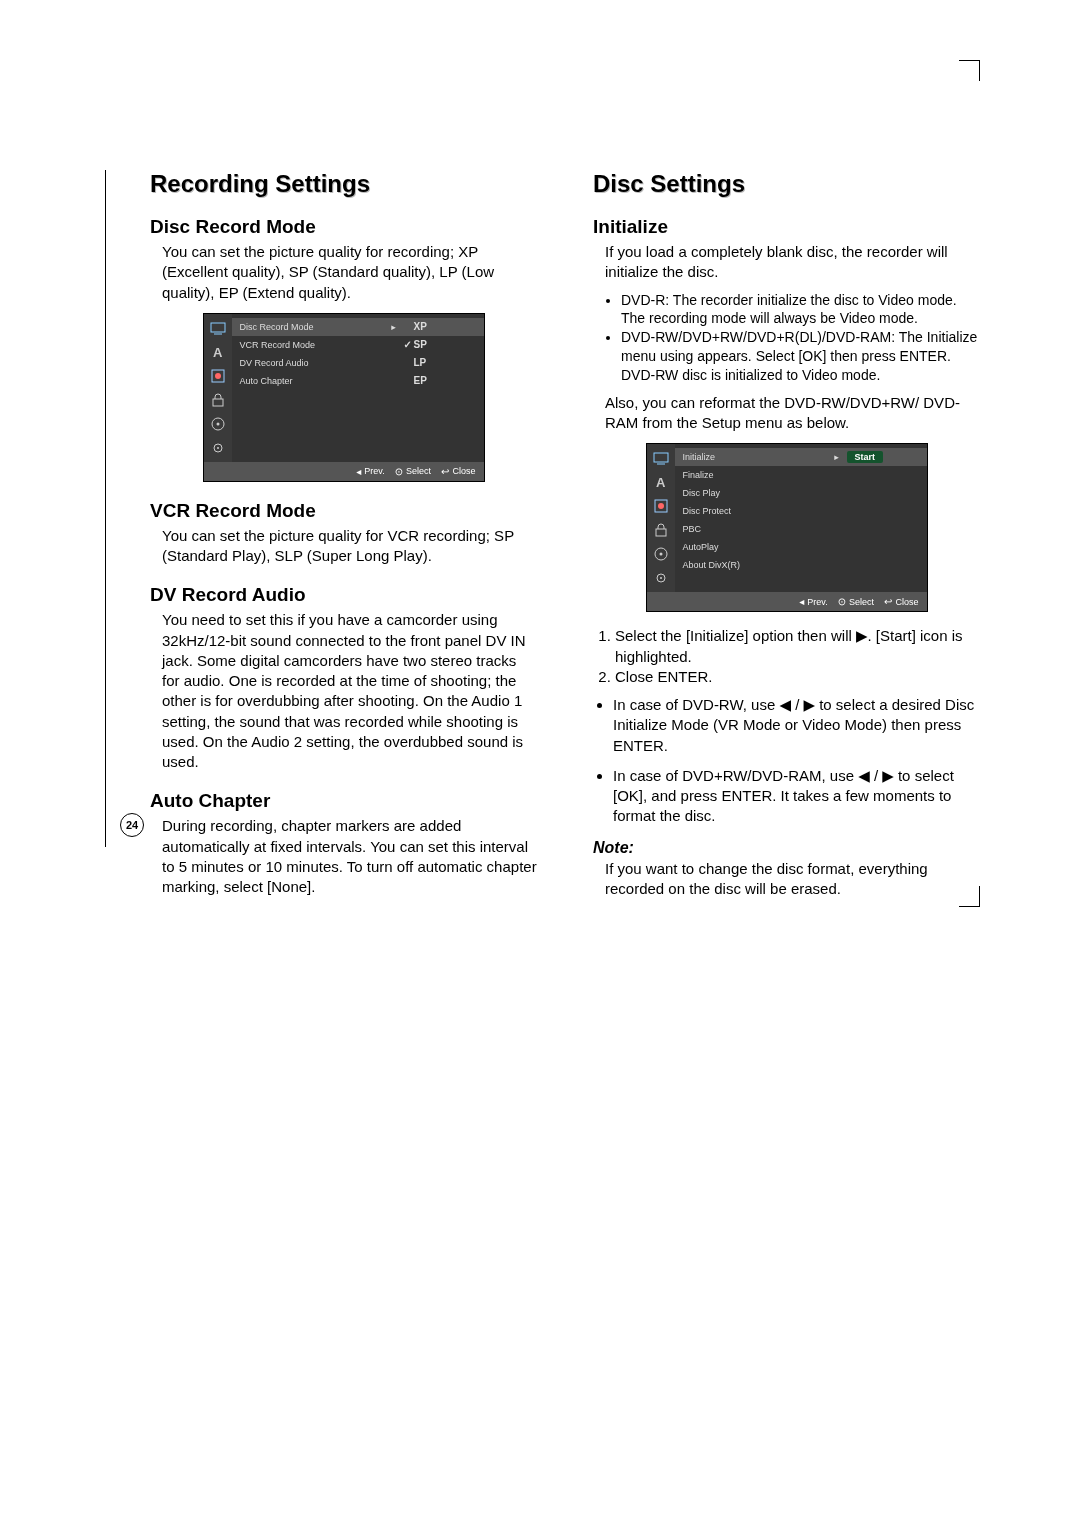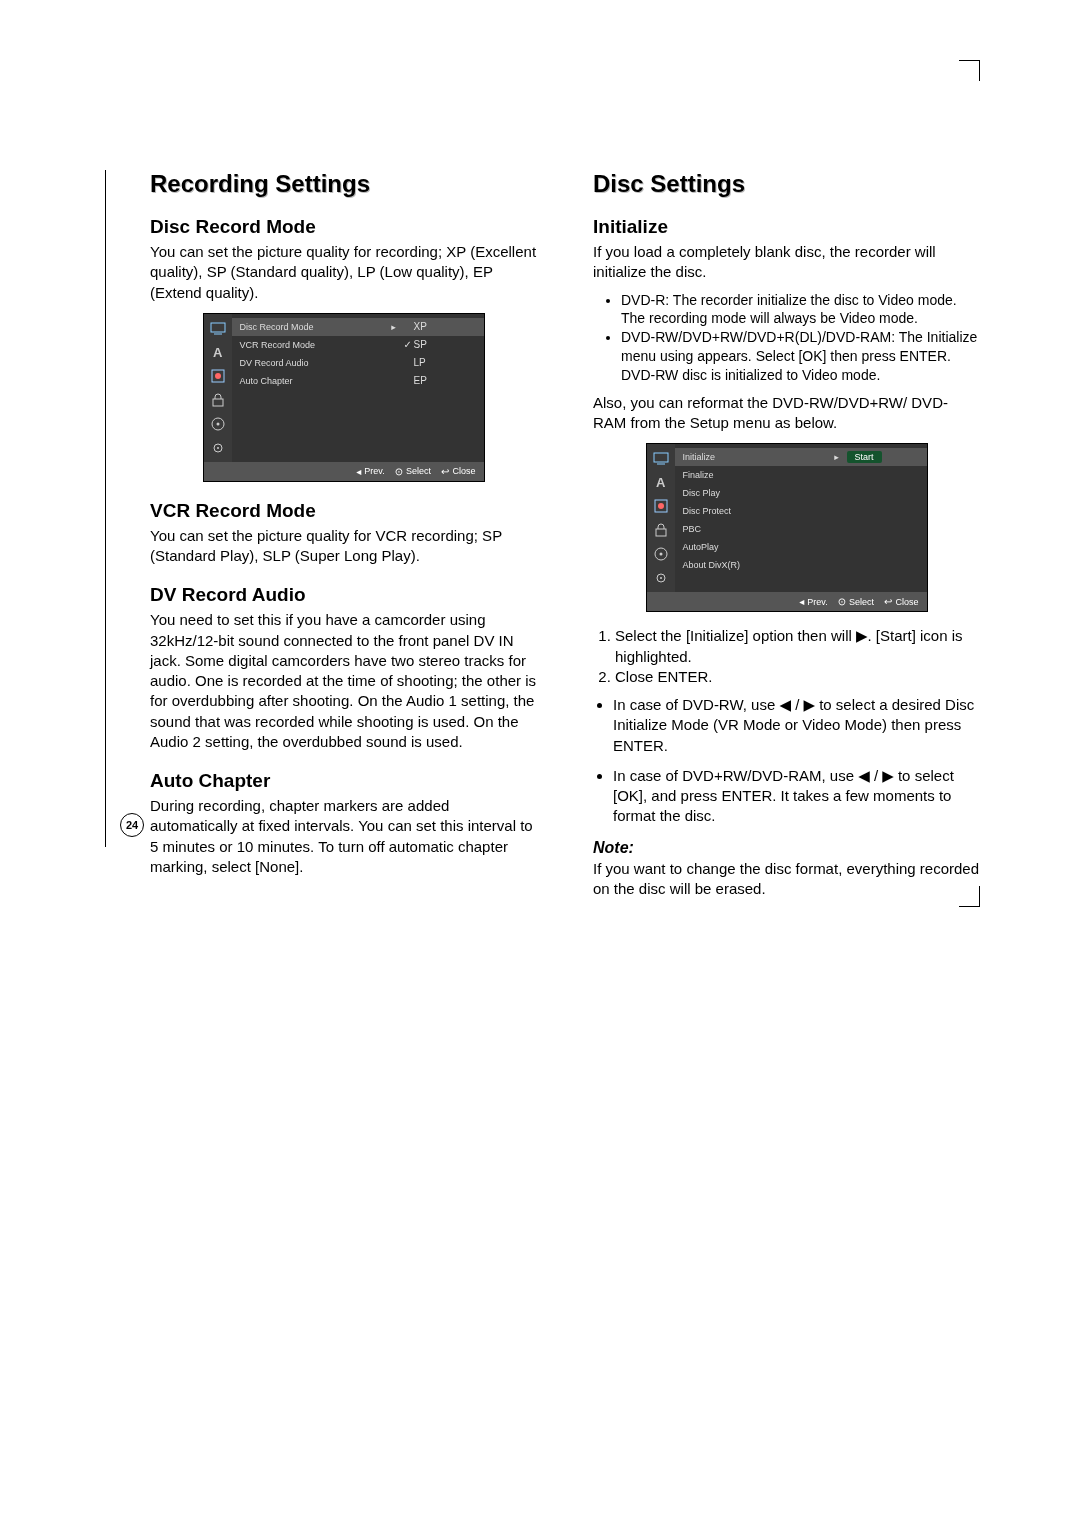--- a/index.html
+++ b/index.html
@@ -34,21 +34,21 @@
   }
   h2 {
     font-size: 19px;
     font-weight: bold;
     margin: 18px 0 4px 0;
   }
   p, li {
     font-size: 15px;
     line-height: 1.35;
   }
-  p { margin: 2px 0 8px 0;}
+  p { margin: 2px 0 8px 12px;}
   ol { margin: 6px 0 8px 0; padding-left: 22px;}
   ul { margin: 6px 0 8px 0; padding-left: 20px; list-style: disc;}
   ul.indent { padding-left: 28px;}
   .note-label { font-style: italic; font-weight: bold; font-size:16px; margin-top:12px;}
 
   
   .osd {
     width: 280px;
     margin: 10px auto 14px auto;
     background: #333;
@@ -66,21 +66,21 @@
     flex-direction:column;
     align-items:center;
     gap:8px;
   }
   .osd-iconcol svg { width:16px; height:16px; }
   .osd-menu { flex:1; padding:4px 0;}
   .osd-row { display:flex; align-items:center; height:18px; padding:0 6px;}
   .osd-row.sel { background:#555;}
   .osd-label { flex:1; padding-left:2px; font-size:9px;}
   .osd-arrow { width:12px; text-align:center; font-size:9px;}
-  .osd-sub { width:70px; padding:0 4px; display:flex; align-items:center;}
+  .osd-sub { width:70px; padding:0 4px; display:flex; align-items:center;font-weight:bold;}
   .osd-sub .tick { width:10px;}
   .osd-btn { background:#14532d; color:#fff; padding:1px 8px; font-size:9px; border-radius:2px;}
   .osd-footer {
     background:#555;
     display:flex;
     justify-content:flex-end;
     gap:10px;
     padding:4px 8px;
     font-size:9px;
     color:#fff;

